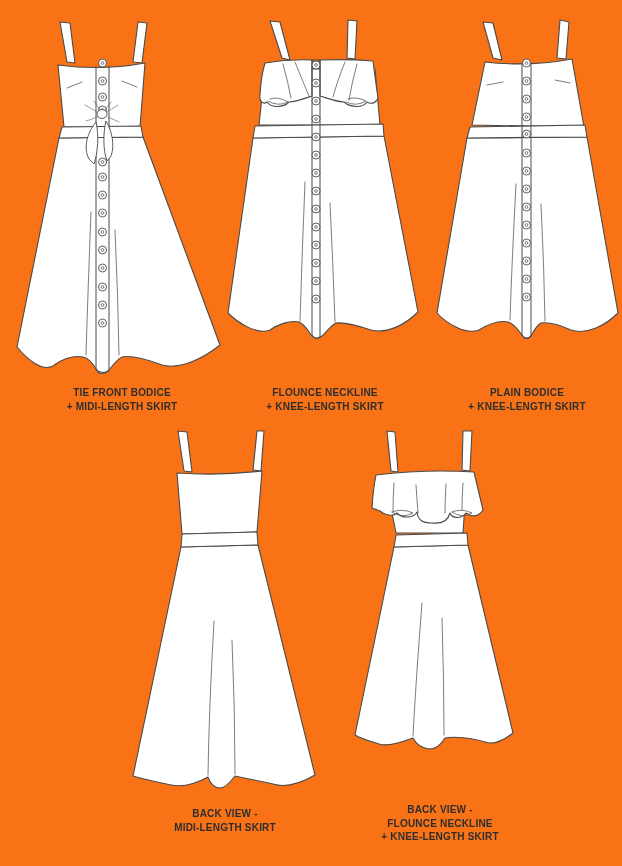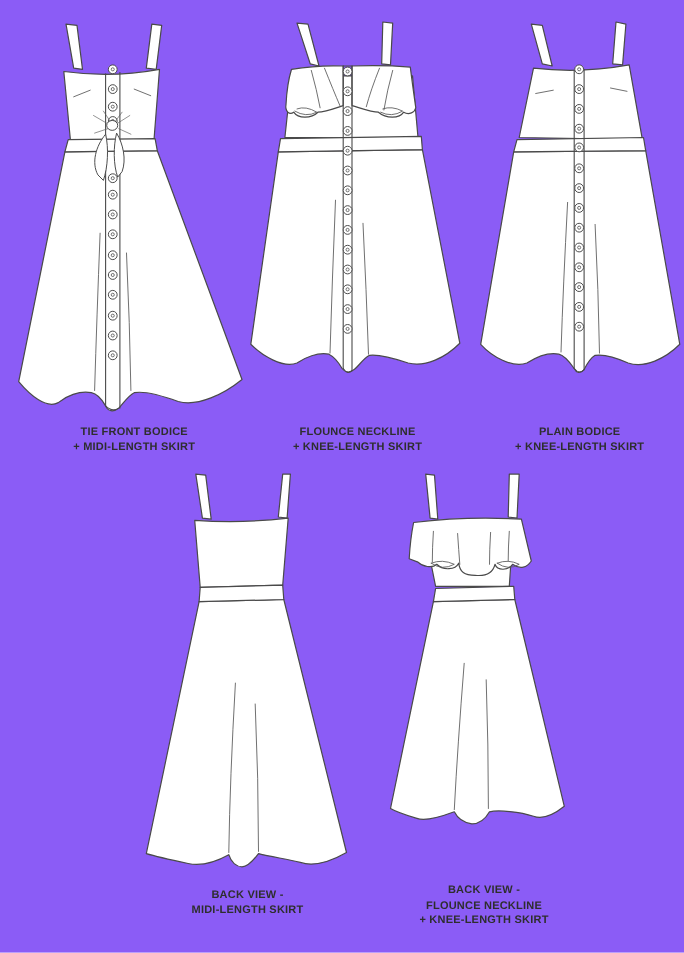--- a/index.html
+++ b/index.html
@@ -3,21 +3,21 @@
 <meta charset="utf-8">
 <style>
   html,body{margin:0;padding:0;}
   body{
     width:622px;height:866px;
     background:#ffffff;
     position:relative;
     overflow:hidden;
     font-family:"Liberation Sans", sans-serif;
   }
-  .sheet{position:absolute;inset:0;background:#8b5cf6;}
+  .sheet{position:absolute;inset:0;background:#f97316;}
   figure.fig{position:absolute;margin:0;padding:0;}
   .cap{
     position:absolute;
     font-family:"Liberation Sans", sans-serif;
     font-size:10px;
     line-height:13.5px;
     font-weight:700;
     letter-spacing:.2px;
     color:#2e2e2e;
     text-align:center;

